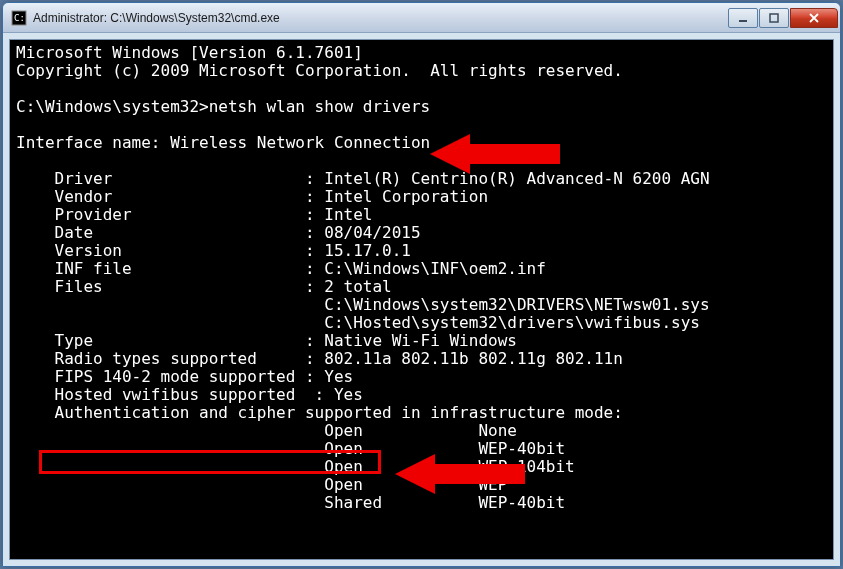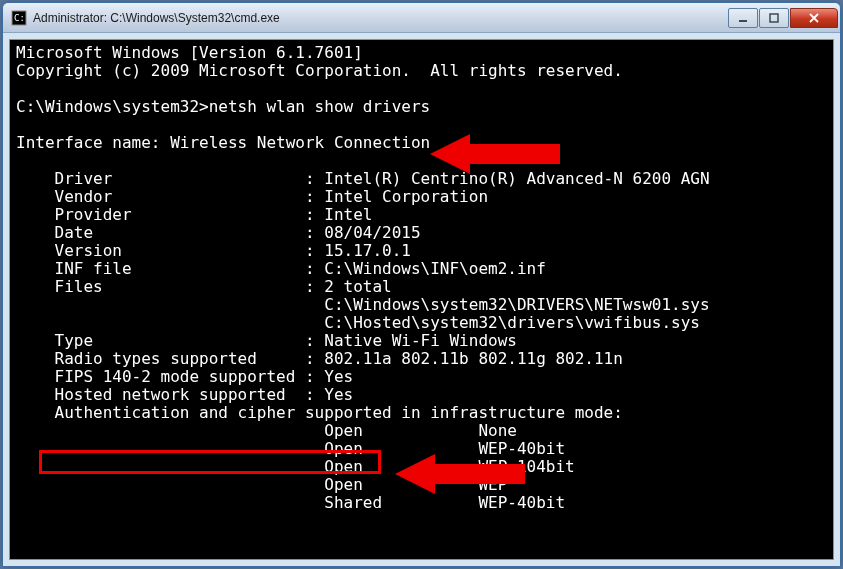--- a/index.html
+++ b/index.html
@@ -148,21 +148,21 @@
 <span>    Provider                  : </span><span>Intel</span>
 <span>    Date                      : </span><span>08/04/2015</span>
 <span>    Version                   : </span><span>15.17.0.1</span>
 <span>    INF file                  : </span><span>C:\Windows\INF\oem2.inf</span>
 <span>    Files                     : </span><span>2 total</span>
 <span>                                C:\Windows\system32\DRIVERS\NETwsw01.sys</span>
 <span>                                C:\Hosted\system32\drivers\vwifibus.sys</span>
 <span>    Type                      : </span><span>Native Wi-Fi Windows</span>
 <span>    Radio types supported     : </span><span>802.11a 802.11b 802.11g 802.11n</span>
 <span>    FIPS 140-2 mode supported : </span><span>Yes</span>
-<span>    Hosted network supported  : </span><span>Yes</span>
+<span>    Hosted vwifibus supported  : </span><span>Yes</span>
 <span>    Authentication and cipher supported in infrastructure mode:</span>
 <span>                                Open            None</span>
 <span>                                Open            WEP-40bit</span>
 <span>                                Open            WEP-104bit</span>
 <span>                                Open            WEP</span>
 <span>                                Shared          WEP-40bit</span></div>
 
     <div class="red-box"></div>
 
     <div class="annotation arrow1">

